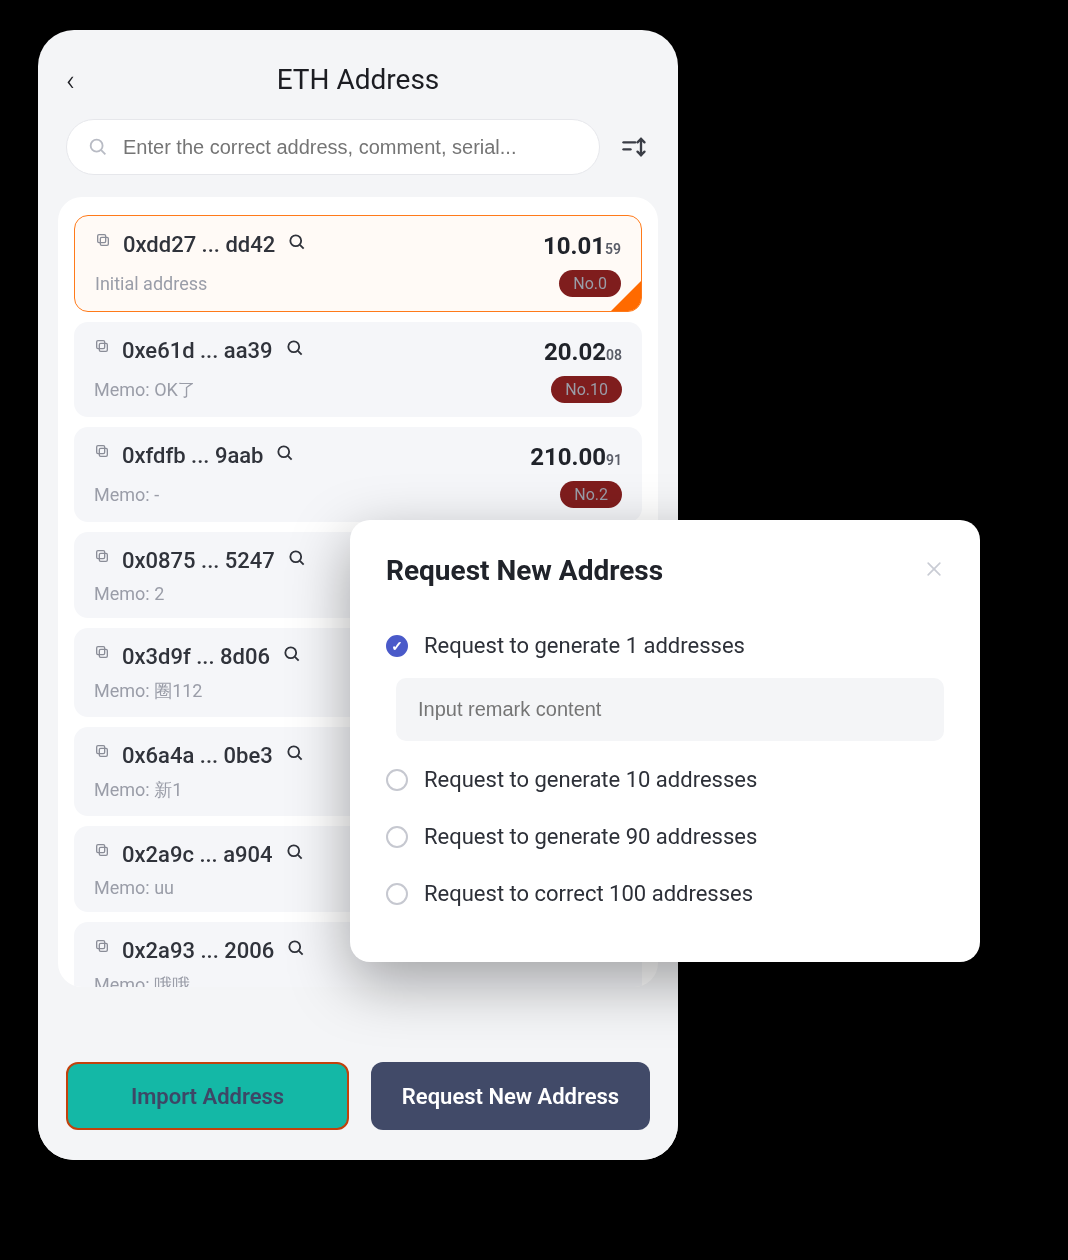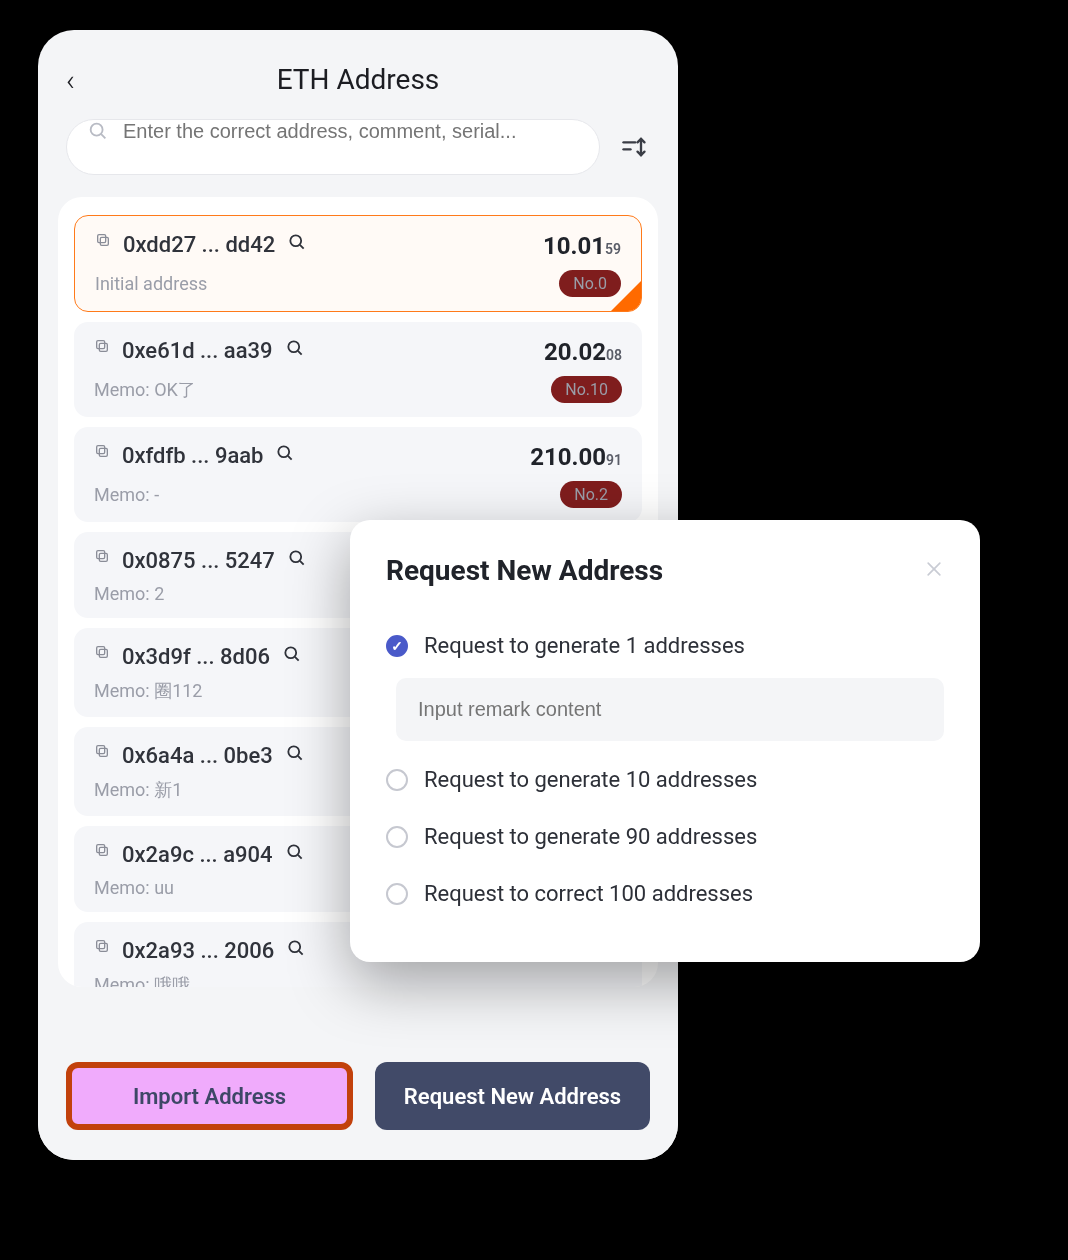--- a/index.html
+++ b/index.html
@@ -46,21 +46,21 @@
     gap: 18px;
     padding: 0 28px 22px;
   }
   .search-box {
     flex: 1;
     background: #fff;
     border: 1px solid #e6e7eb;
     border-radius: 28px;
     height: 56px;
     display: flex;
-    align-items: flex-start;
+    align-items: center;
     padding: 0 20px;
     gap: 14px;
   }
   .search-icon {
     width: 22px; height: 22px; flex: 0 0 22px;
   }
   .search-input {
     border: none; outline: none;
     font-size: 20px;
     color: #999ca6;
@@ -161,22 +161,22 @@
     height: 68px;
     border-radius: 12px;
     font-size: 22px;
     font-weight: 600;
     display: flex;
     align-items: center;
     justify-content: center;
     cursor: pointer;
   }
   .btn.outline {
-    background: #f0abfc;
-    border: 6px solid #c2410c;
+    background: #14b8a6;
+    border: 2px solid #c2410c;
     color: #3d4766;
   }
   .btn.primary {
     background: #414a68;
     color: #fff;
     border: none;
   }
   
   .modal {
     position: absolute;

